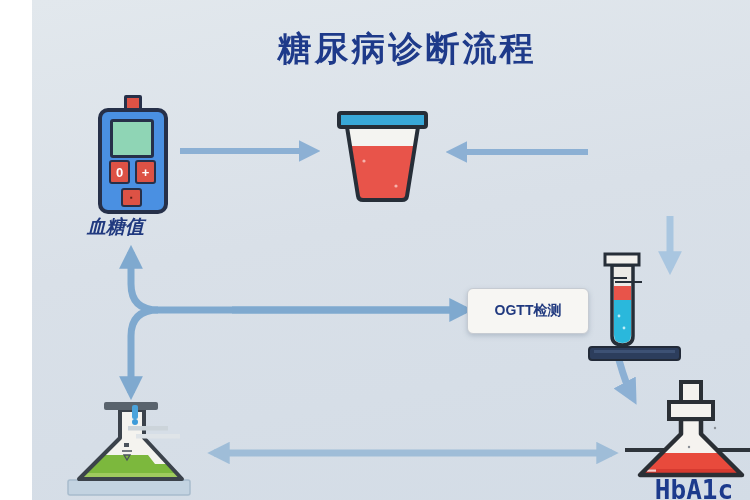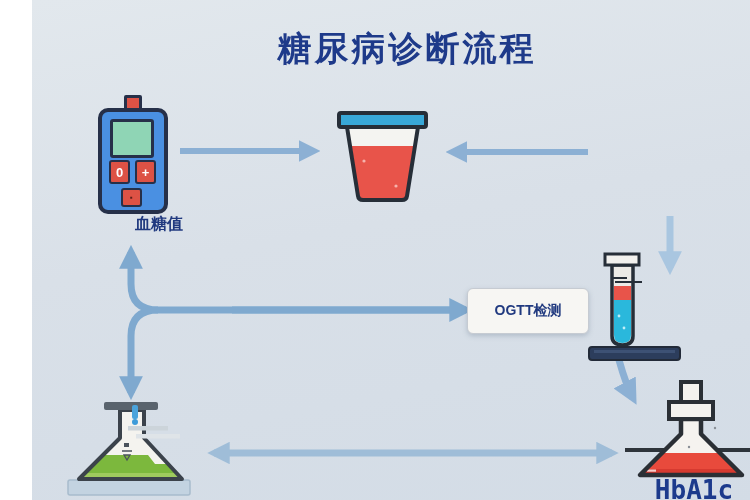--- a/index.html
+++ b/index.html
@@ -7,21 +7,21 @@
     position:relative;width:750px;height:500px;overflow:hidden;
     background:linear-gradient(170deg,#e2e8ed 0%,#d9e0e8 45%,#d3dce6 100%);
     font-family:"Liberation Sans","DejaVu Sans",sans-serif;
     margin-left:32px;
   }
   .title{
     position:absolute;top:26px;left:0;width:100%;text-align:center;
     font-size:34px;font-weight:800;color:#1e3a8a;letter-spacing:3px;
   }
   .node-label{
-    position:absolute;text-align:right;font-size:16px;font-weight:700;color:#20397f;
+    position:absolute;text-align:left;font-size:19px;font-weight:700;color:#20397f;font-style:italic;
   }
   
   .meter{position:absolute;left:62px;top:95px;width:80px;height:124px;}
   .meter-nub{position:absolute;left:30px;top:0;width:12px;height:16px;background:#dd5245;border:3px solid #263049;border-radius:2px;}
   .meter-body{position:absolute;left:4px;top:13px;width:62px;height:98px;background:#4a90e2;border:4px solid #263049;border-radius:10px;}
   .meter-screen{position:absolute;left:8px;top:7px;width:38px;height:33px;background:#8fd5b5;border:3px solid #263049;border-radius:3px;}
   .meter-btn{position:absolute;width:17px;height:20px;background:#dd5245;border:2px solid #263049;border-radius:3px;color:#fff;
     font-size:13px;font-weight:700;display:flex;align-items:center;justify-content:center;line-height:1;}
   .btn-zero{left:7px;top:48px;}
   .btn-plus{left:33px;top:48px;}

